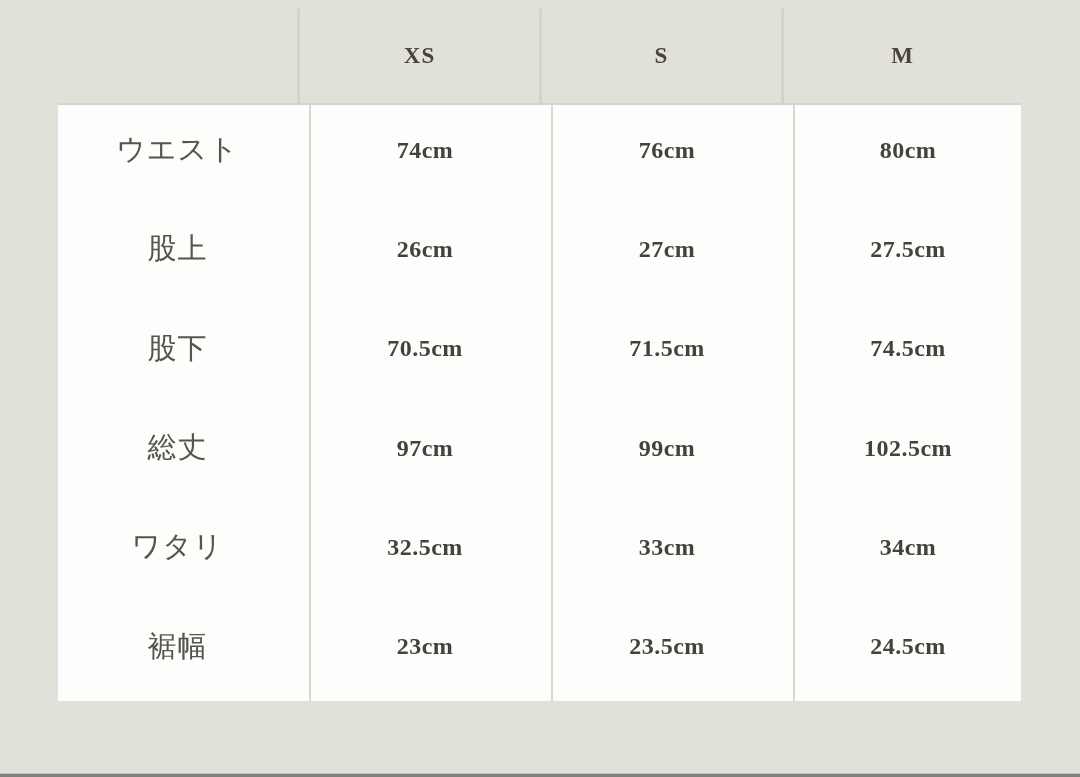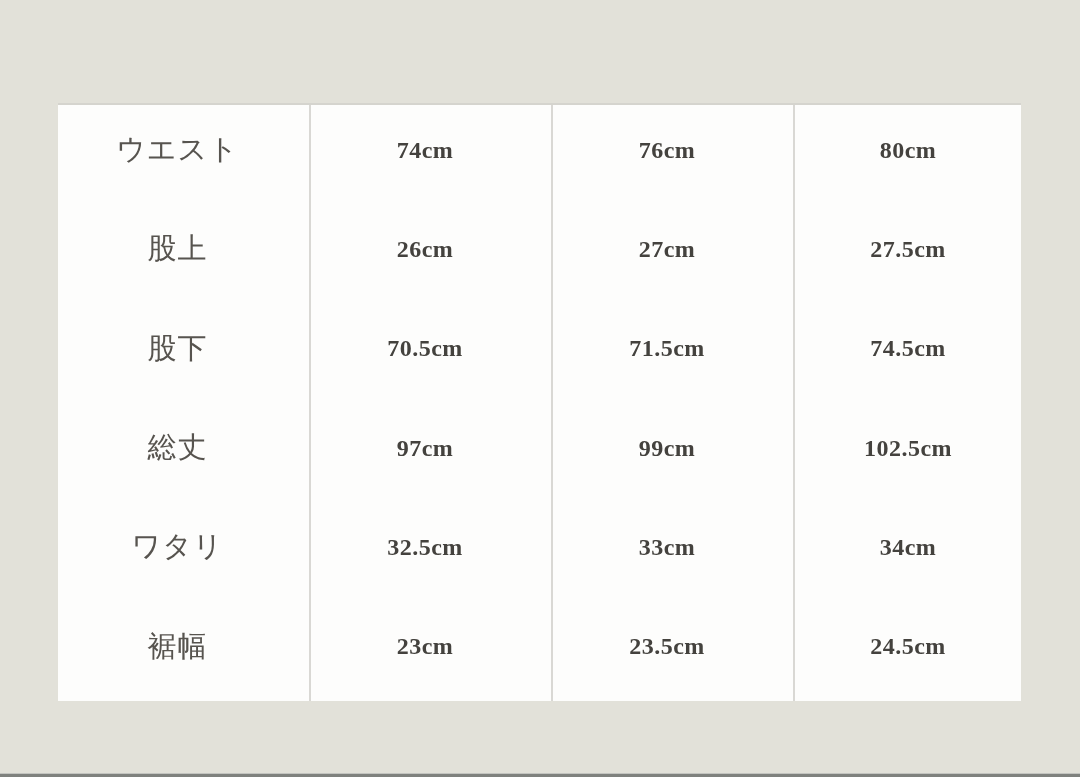--- a/index.html
+++ b/index.html
@@ -92,20 +92,32 @@
     left: 0; right: 0; bottom: 0;
     height: 3px;
     background: #7f817e;
   }
 </style>
 </head>
 <body>
 
 <div class="page">
 
+  <div class="header-row">
+    <div class="hcell"></div>
+    <div class="hcell bordered">
+      <span>XS</span>
+    </div>
+    <div class="hcell bordered">
+      <span>S</span>
+    </div>
+    <div class="hcell bordered">
+      <span>M</span>
+    </div>
+  </div>
 
   <div class="size-table">
 
     <div class="trow">
       <div class="cell label-cell">ウエスト</div>
       <div class="cell value-cell">74cm</div>
       <div class="cell value-cell">76cm</div>
       <div class="cell value-cell">80cm</div>
     </div>
 

